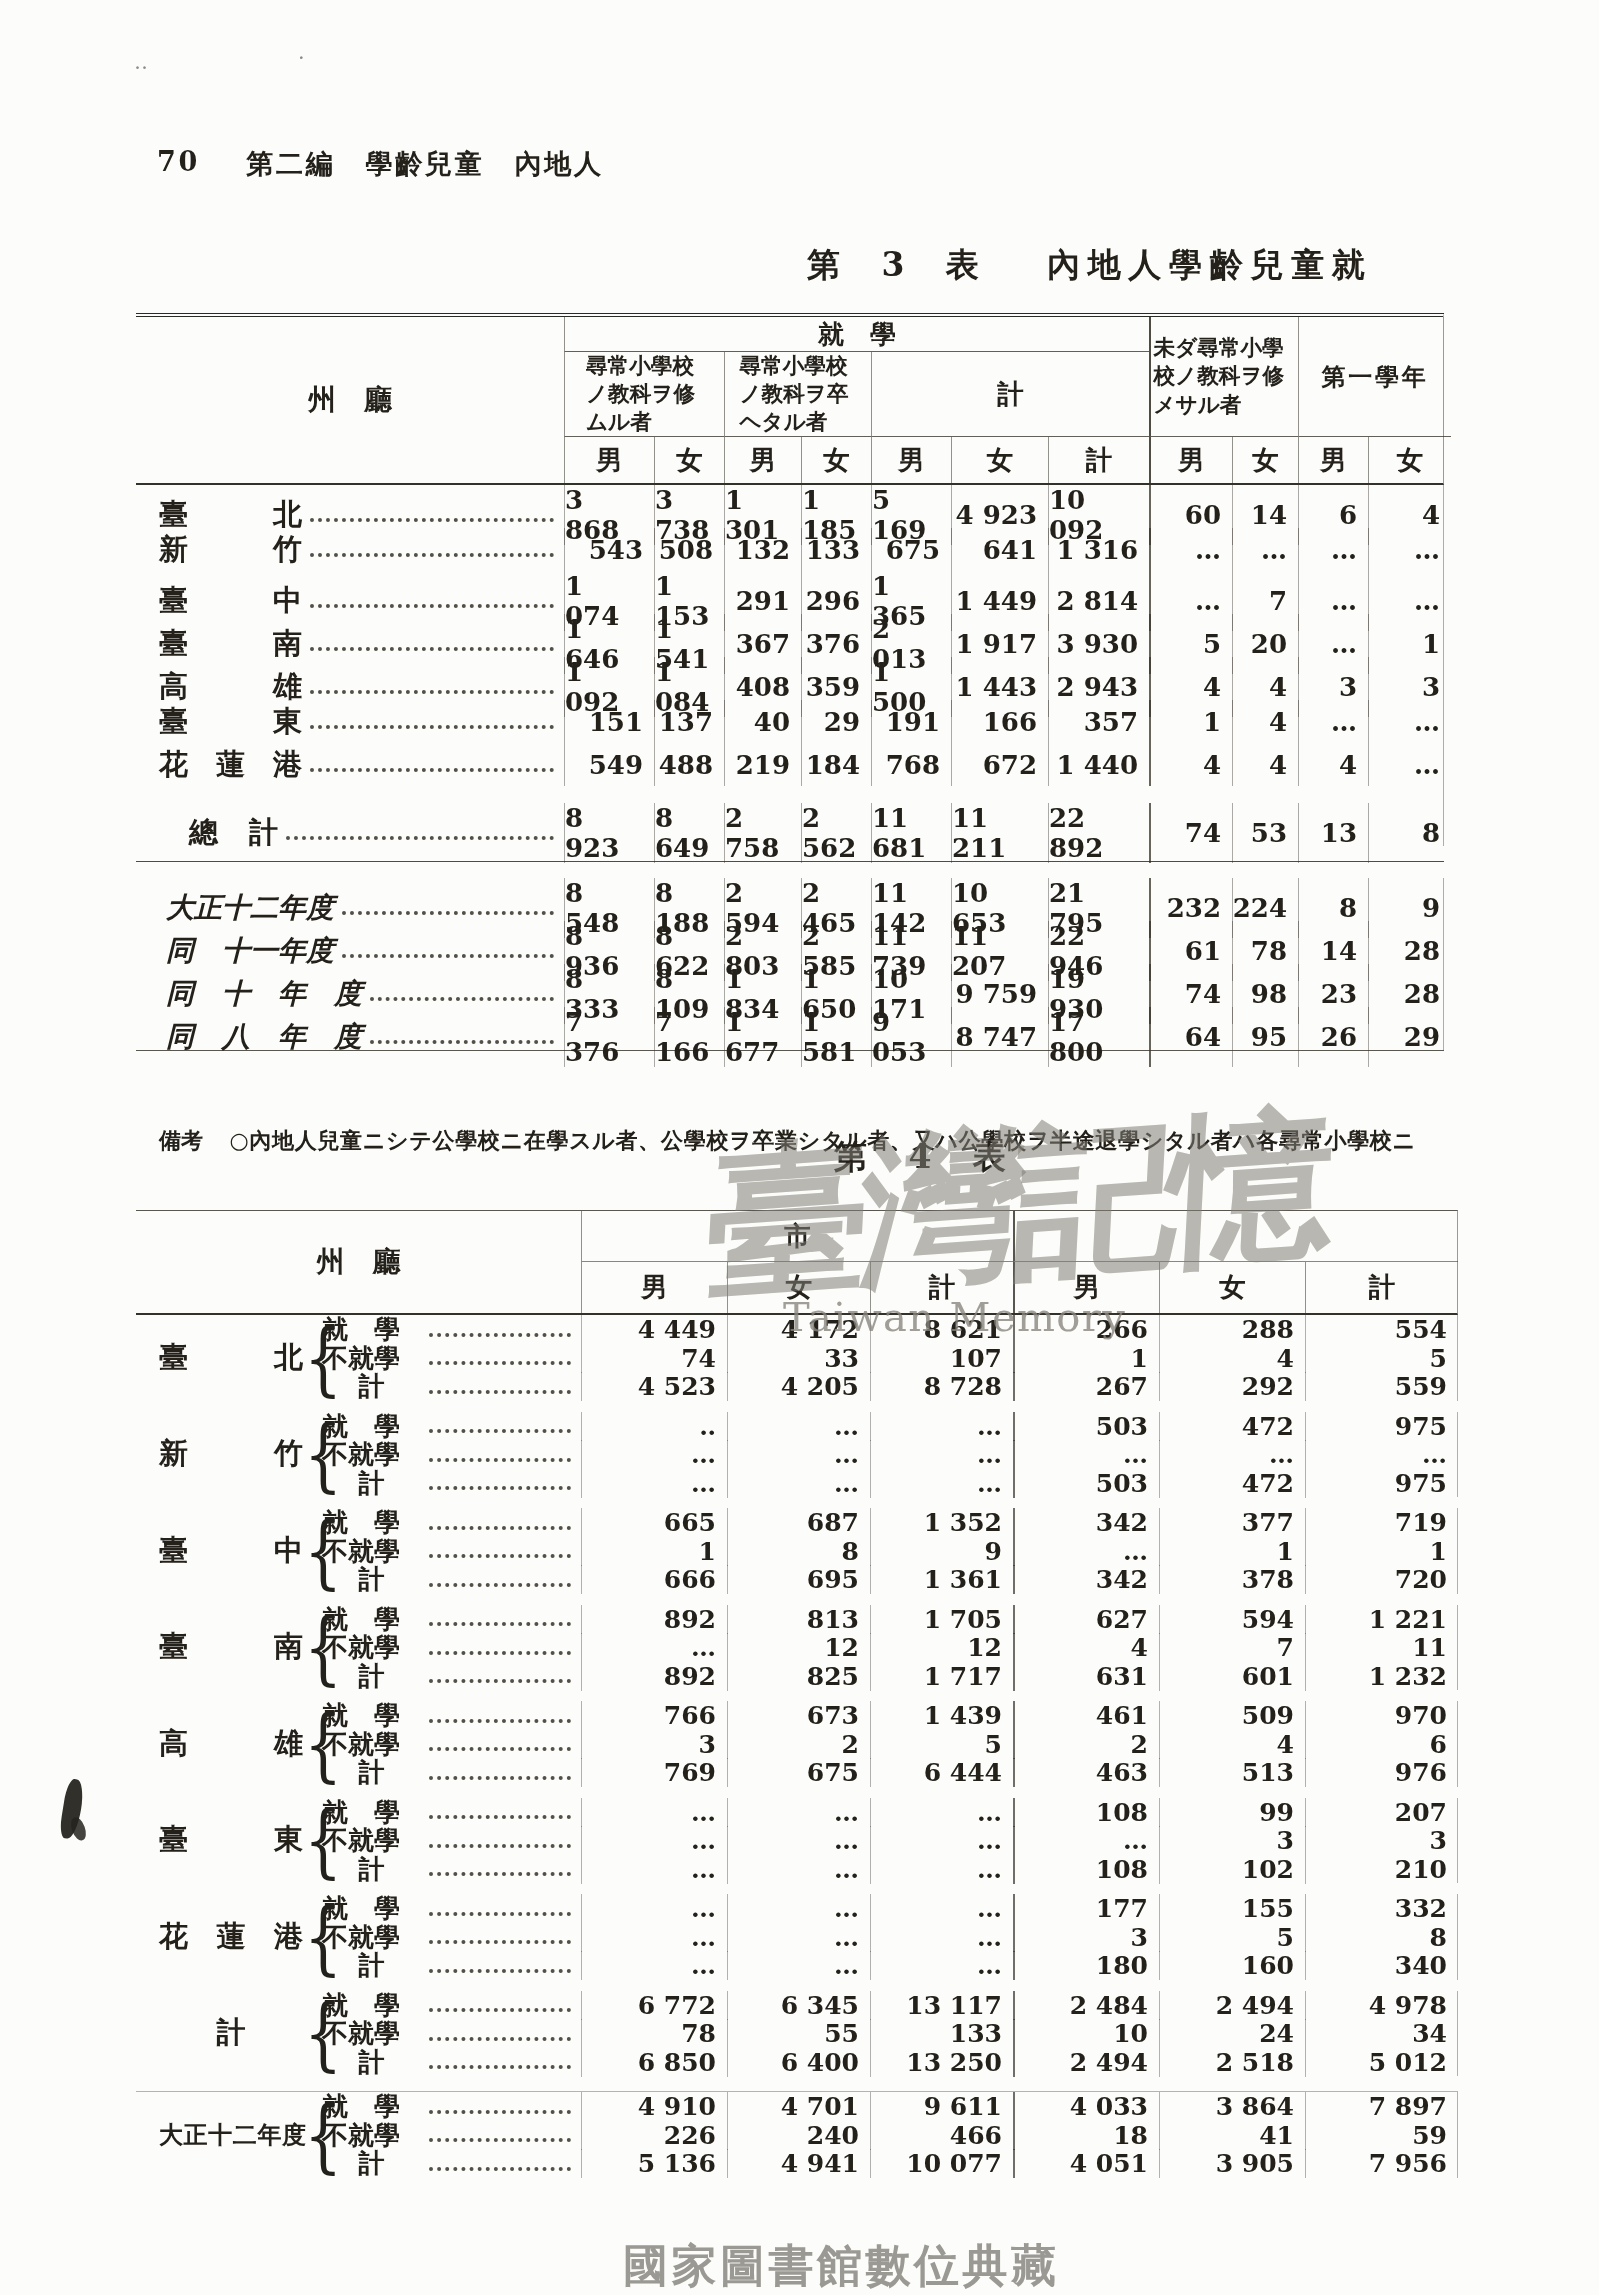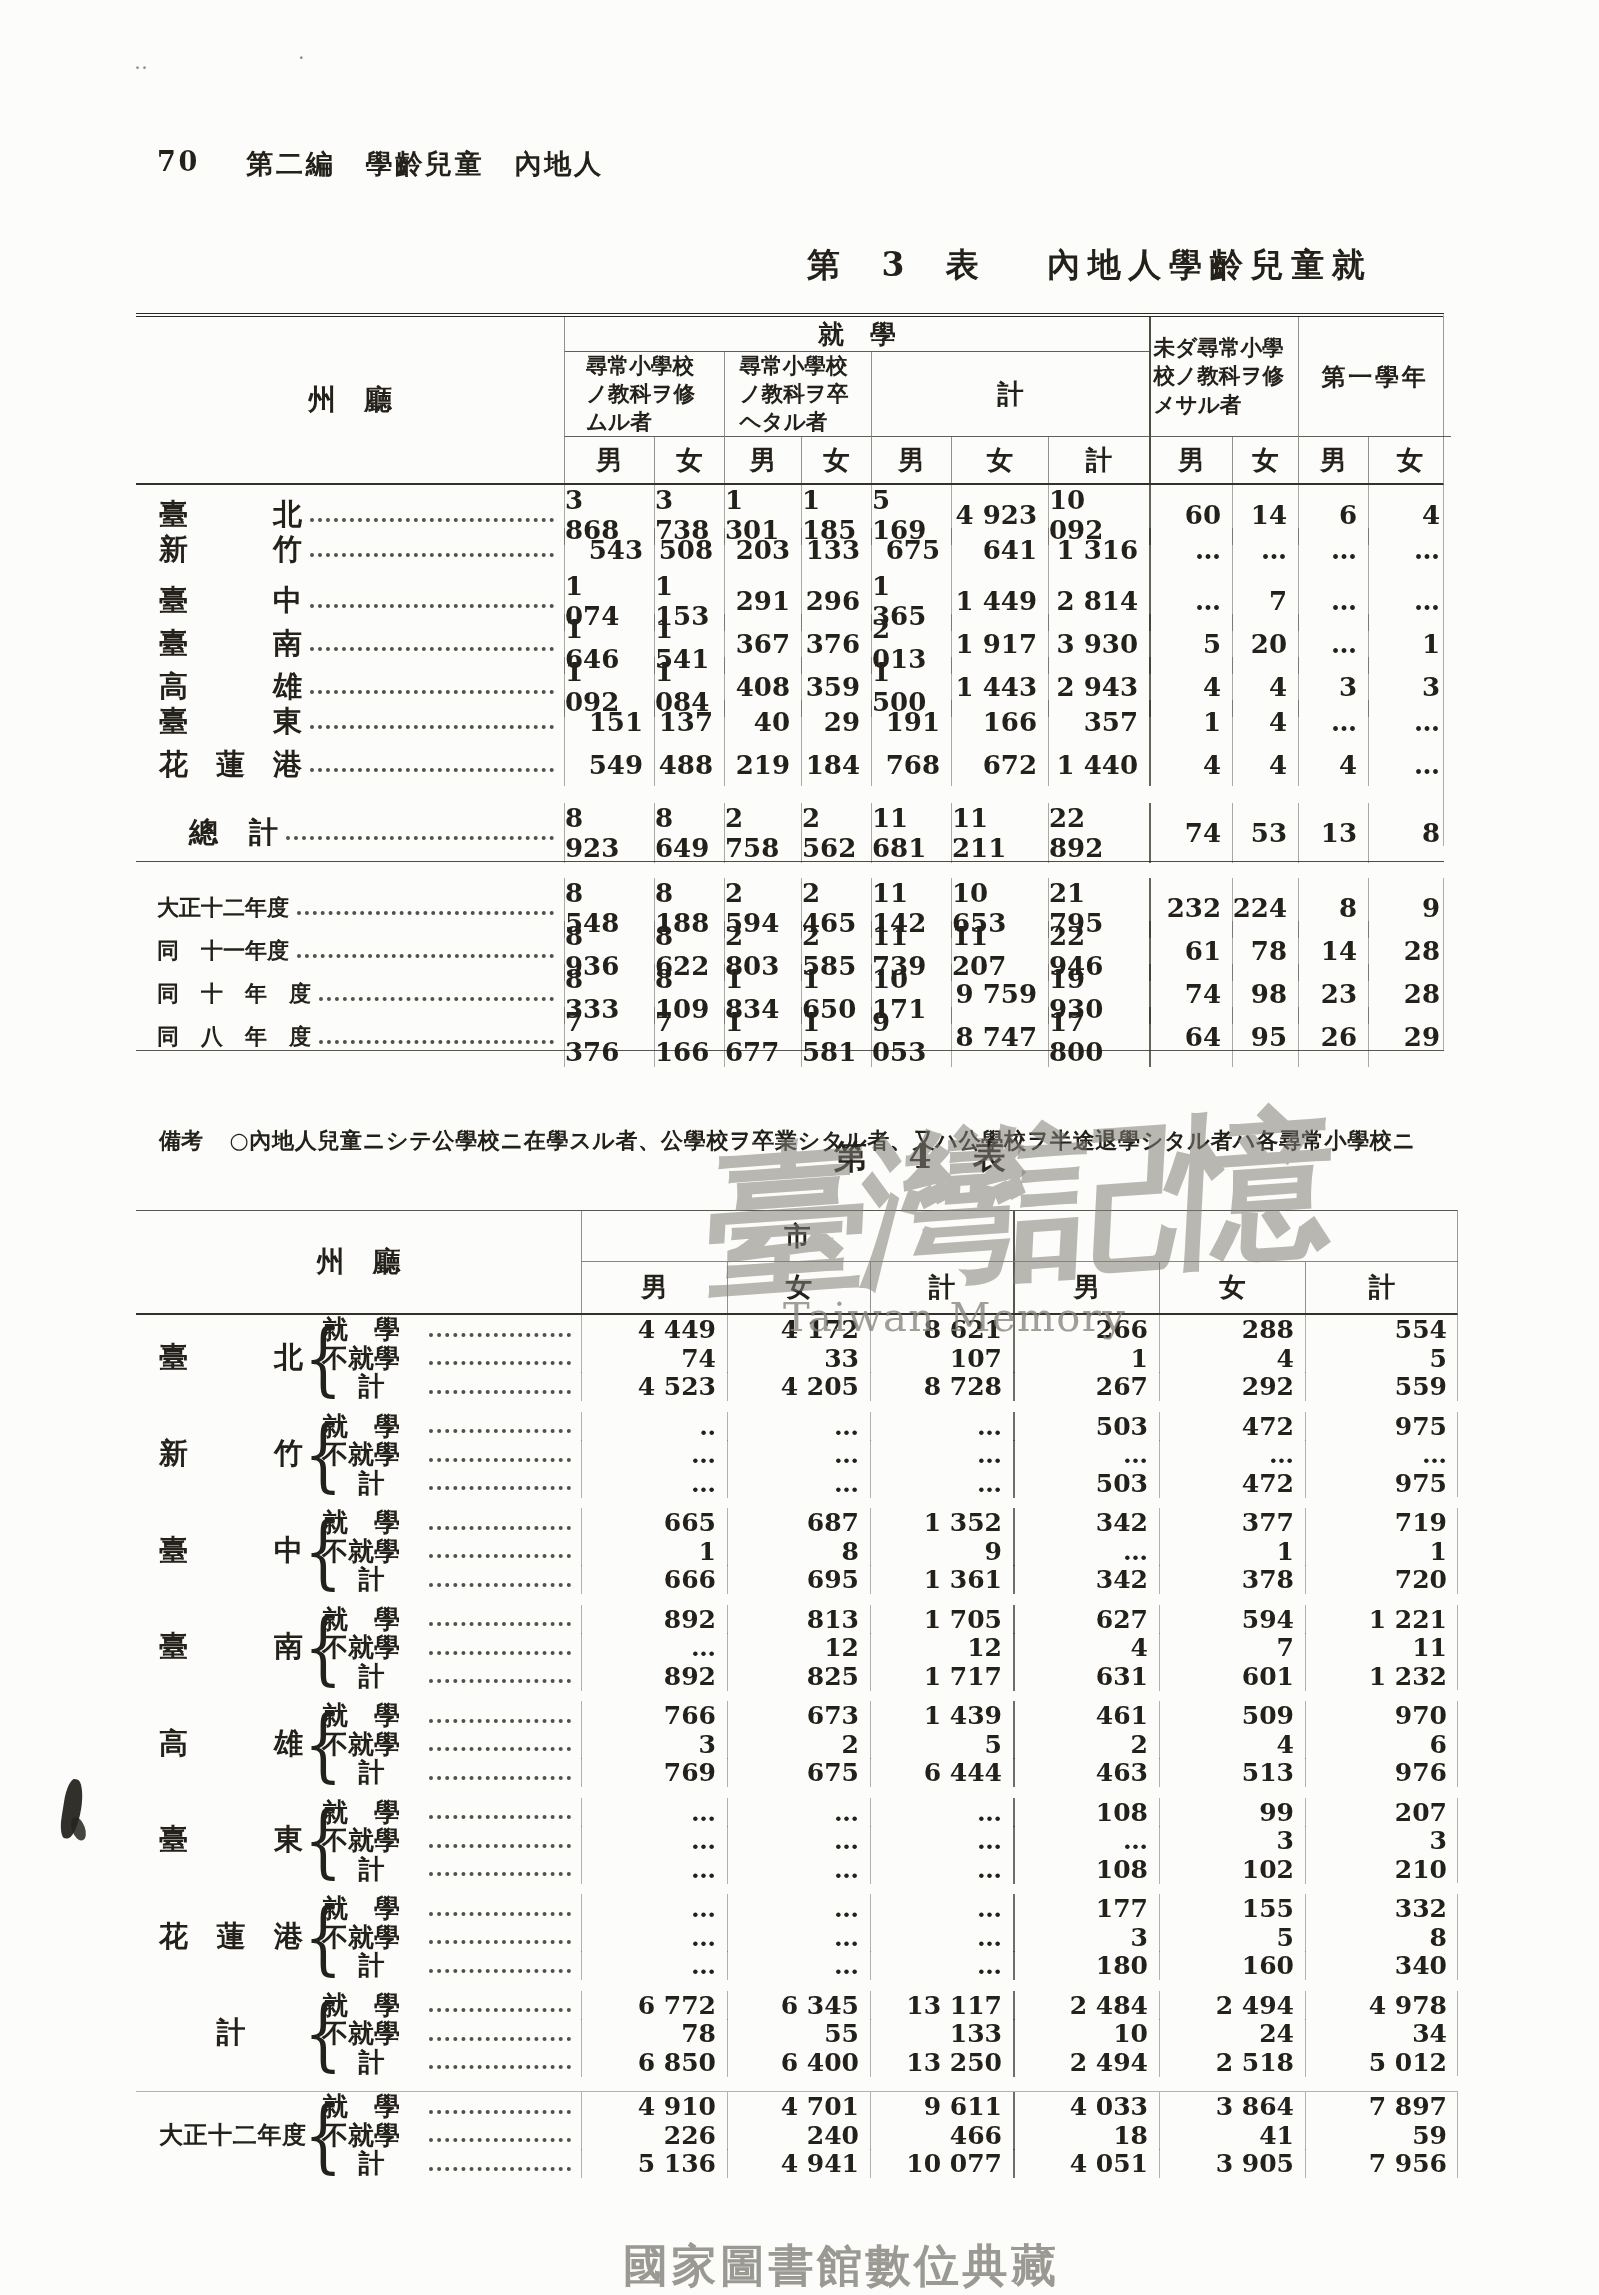--- a/index.html
+++ b/index.html
@@ -39,21 +39,21 @@
   .s6{grid-column:7}.s7{grid-column:8}.s8{grid-column:9;border-left:2.8px double rgba(60,56,48,.9);}
   .s9{grid-column:10}.s10{grid-column:11}.s11{grid-column:12}
 
   .t3row{display:grid;grid-template-columns:var(--t3c);height:43px;border-right:0.7px solid rgba(60,56,48,.4);}
   .t3row .num{display:flex;align-items:center;justify-content:flex-end;padding-right:11px;
     font-size:26px;font-weight:bold;border-left:0.7px solid rgba(60,56,48,.42);}
   .t3row .num.d{border-left:2.8px double rgba(60,56,48,.78);}
   .lab,.lab4{display:flex;align-items:center;overflow:hidden;}
   .rlabel{display:flex;justify-content:space-between;width:143px;margin-left:23px;font-size:29px;font-weight:bold;flex:none;}
   .rlabel.total{width:89px;margin-left:53px;}
-  .ylabel{margin-left:21px;font-size:22px;font-weight:bold;white-space:pre;flex:none;}
+  .ylabel{margin-left:30px;font-size:28px;font-weight:bold;white-space:pre;flex:none;font-style:italic;}
   .leader{flex:1;border-bottom:4.2px dotted rgba(40,36,28,.8);transform:translateY(4.9px);margin:0 9.7px 0 8.3px;}
   .t3spacer{height:16.7px;border-right:0.7px solid rgba(60,56,48,.4);}
   .t3div{height:32px;display:flex;align-items:center;}
   .t3div .ln{flex:1;border-top:1.4px solid rgba(48,45,38,.85);}
   .t3bot{border-top:1.4px solid rgba(48,45,38,.8);height:0;}
   .note{left:159px;top:1126px;font-size:22px;font-weight:bold;display:flex;white-space:nowrap;align-items:center;}
   .note .ntx{margin-left:26.4px;letter-spacing:0.7px;}
 
   
   .t4title{left:834px;top:1135px;}
@@ -162,21 +162,21 @@
         <div class="t3row">
           <div class="lab">
             <div class="rlabel">
               <span>新</span>
               <span>竹</span>
             </div>
             <div class="leader"></div>
           </div>
           <div class="num">543</div>
           <div class="num">508</div>
-          <div class="num">203</div>
+          <div class="num">132</div>
           <div class="num">133</div>
           <div class="num">675</div>
           <div class="num">641</div>
           <div class="num">1 316</div>
           <div class="num d">…</div>
           <div class="num">…</div>
           <div class="num">…</div>
           <div class="num">…</div>
         </div>
         <div class="t3row">

